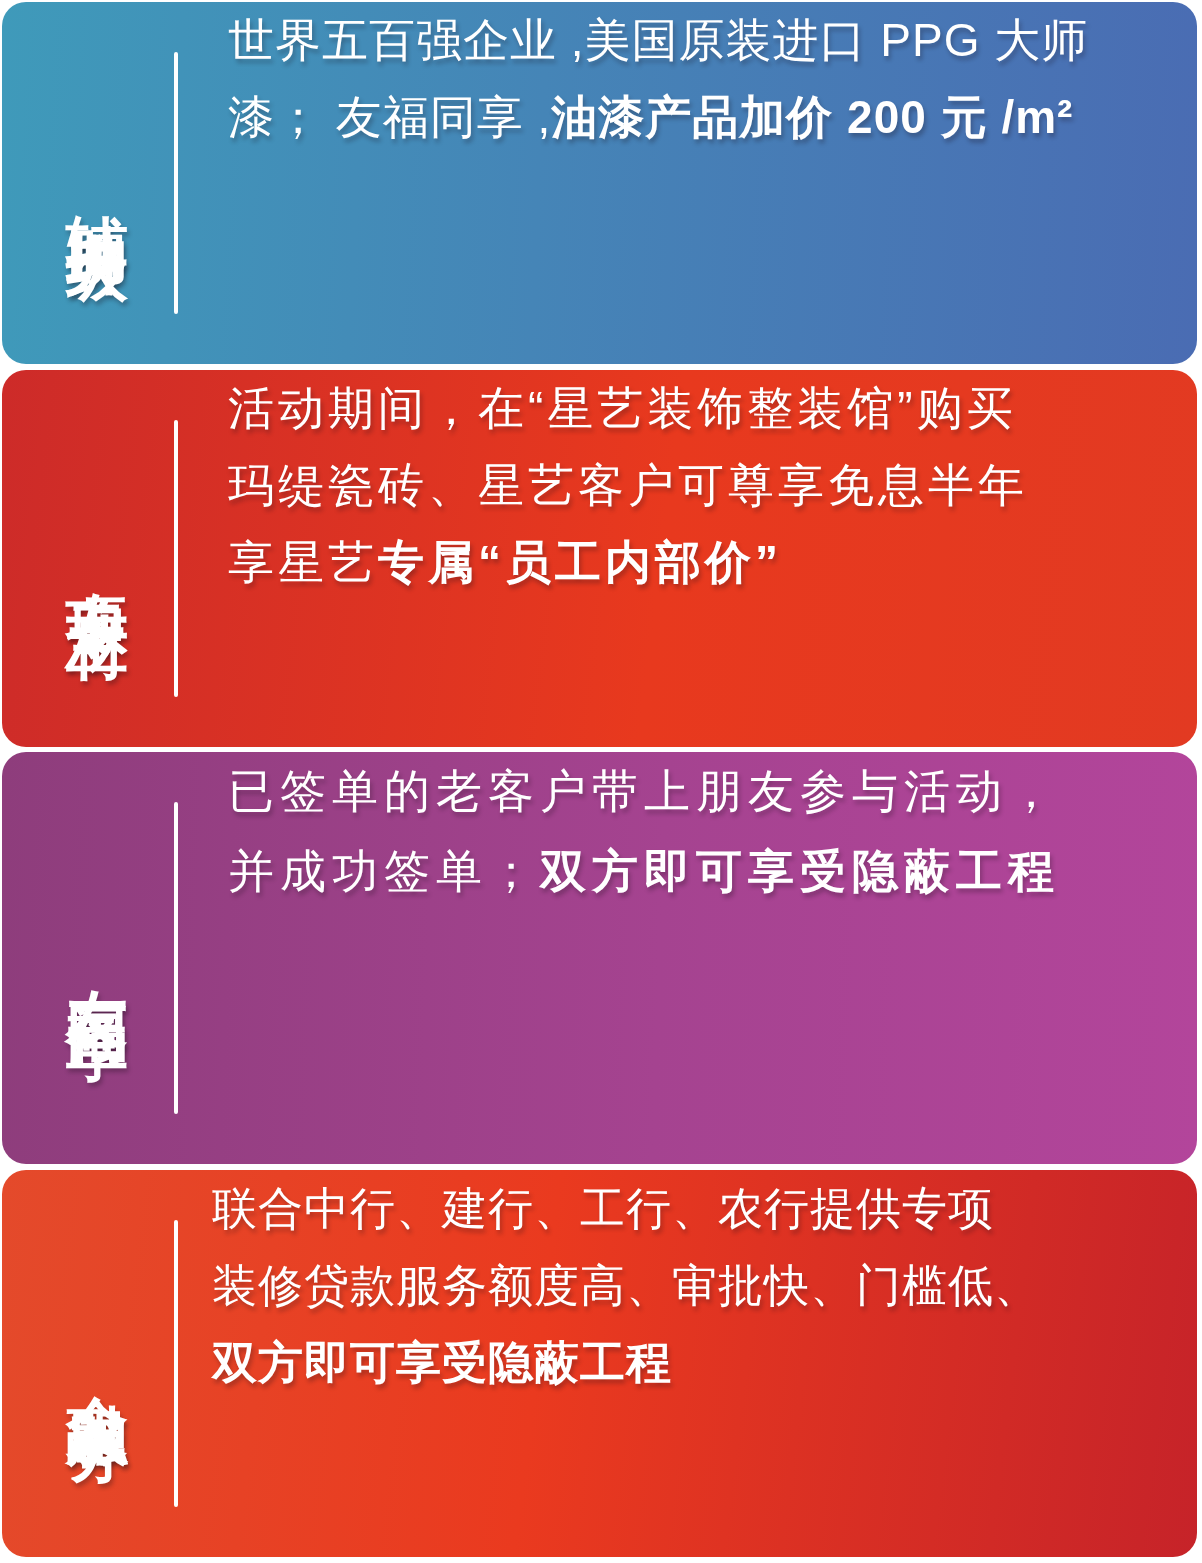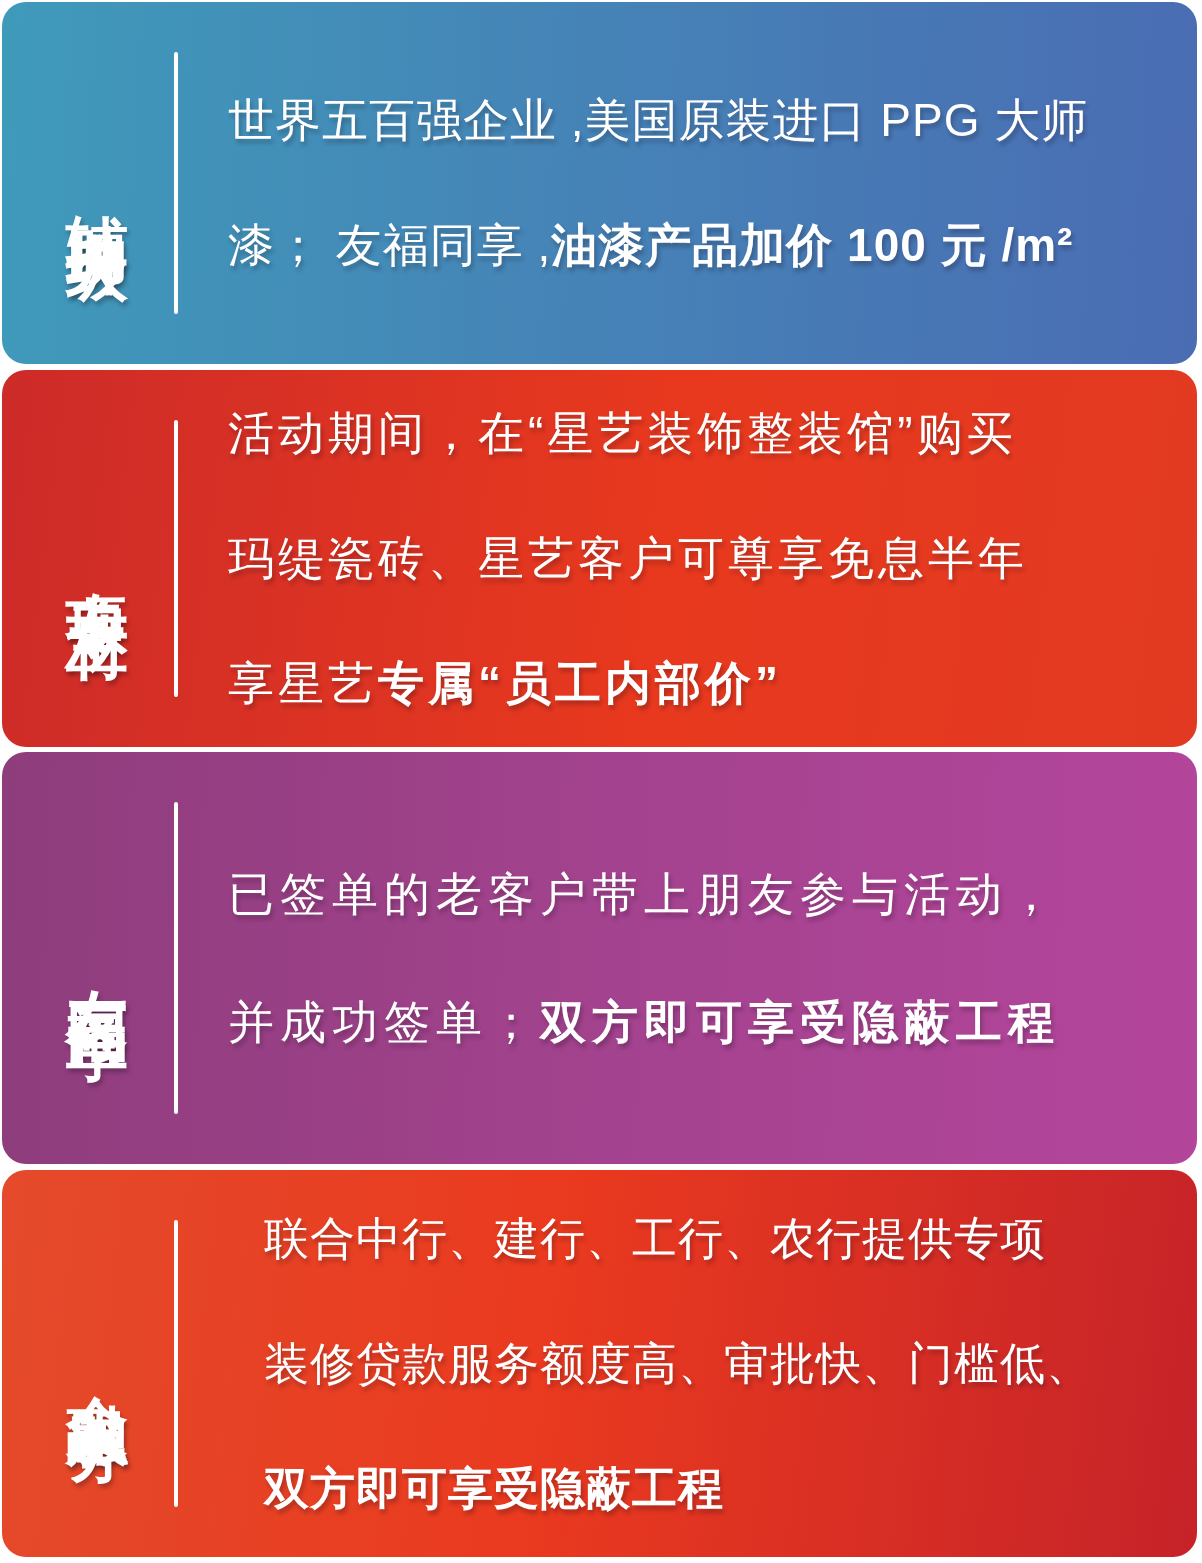--- a/index.html
+++ b/index.html
@@ -54,69 +54,67 @@
     flex: none;
     align-self: center;
     height: calc(100% - 100px);
     background: #ffffff;
     border-radius: 2px;
   }
   .body-col {
     flex: 1;
     display: flex;
     flex-direction: column;
-    justify-content: center;
     padding: 0 24px 0 50px;
     box-sizing: border-box;
-    gap: 48px;
   }
   .line {
     margin: 0;
     font-size: 46px;
     font-weight: 400;
     line-height: 77px;
     letter-spacing: 1px;
     white-space: nowrap;
     text-shadow: 2px 4px 4px rgba(20, 10, 20, 0.28);
   }
   .p2 .line { letter-spacing: 4px; }
   .p3 .line { letter-spacing: 6px; line-height: 80px; }
   .p4 .line { font-size: 45px; letter-spacing: 1px; }
-  .p4 .body-col { padding-left: 86px; }
+  .p4 .body-col { padding-left: 34px; }
   .seg-bold { font-weight: 800; }
 </style>
 </head>
 <body>
 
 <div class="page">
 
   <section class="panel p1" style="background: linear-gradient(93deg, rgb(63, 154, 186) 0%, rgb(69, 133, 183) 45%, rgb(74, 108, 179) 100%); color: rgb(255, 255, 255);">
     <div class="title-col">
       <h2 class="v-title">辅助升级</h2>
     </div>
     <div class="divider" style="background: rgb(255, 255, 255);"></div>
     <div class="body-col">
       <p class="line"><span>世界五百强企业 ,美国原装进口 PPG 大师</span></p>
-      <p class="line"><span>漆； 友福同享 ,</span><span class="seg-bold">油漆产品加价 100 元 /m²</span></p>
+      <p class="line"><span>漆； 友福同享 ,</span><span class="seg-bold">油漆产品加价 200 元 /m²</span></p>
     </div>
   </section>
 
   <section class="panel p2" style="background: linear-gradient(97deg, rgb(205, 43, 41) 0%, rgb(232, 57, 30) 55%, rgb(226, 58, 34) 100%); color: rgb(255, 255, 255);">
     <div class="title-col">
       <h2 class="v-title">专项主材</h2>
     </div>
     <div class="divider" style="background: rgb(255, 255, 255);"></div>
     <div class="body-col">
       <p class="line"><span>活动期间，在“星艺装饰整装馆”购买</span></p>
       <p class="line"><span>玛缇瓷砖、星艺客户可尊享免息半年</span></p>
       <p class="line"><span>享星艺</span><span class="seg-bold">专属“员工内部价”</span></p>
     </div>
   </section>
 
-  <section class="panel p3" style="background: linear-gradient(92deg, rgb(142, 61, 124) 0%, rgb(165, 67, 144) 55%, rgb(179, 69, 155) 100%); color: rgb(255, 255, 255);">
+  <section class="panel p3" style="background: linear-gradient(92deg, rgb(142, 61, 124) 0%, rgb(165, 67, 144) 55%, rgb(179, 69, 155) 100%); color: rgb(255, 255, 255); font-family: Liberation Serif, serif;">
     <div class="title-col">
       <h2 class="v-title">友福同享</h2>
     </div>
     <div class="divider" style="background: rgb(255, 255, 255);"></div>
     <div class="body-col">
       <p class="line"><span>已签单的老客户带上朋友参与活动，</span></p>
       <p class="line"><span>并成功签单；</span><span class="seg-bold">双方即可享受隐蔽工程</span></p>
     </div>
   </section>
 

